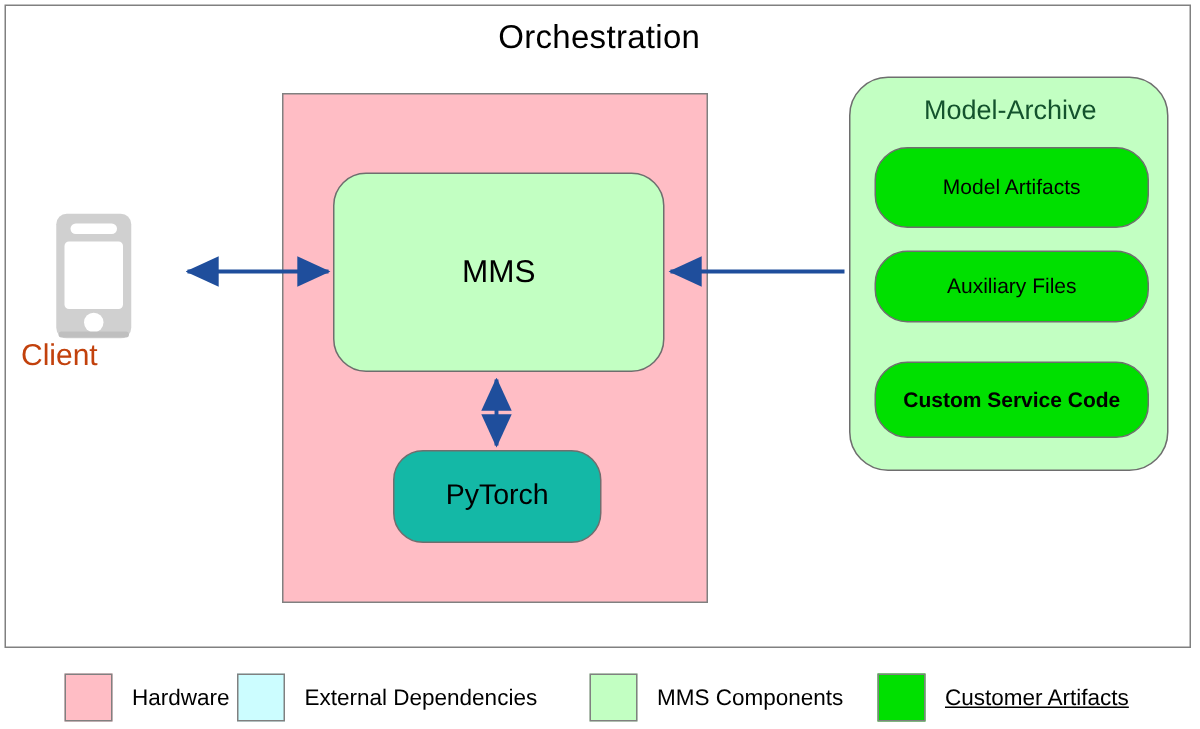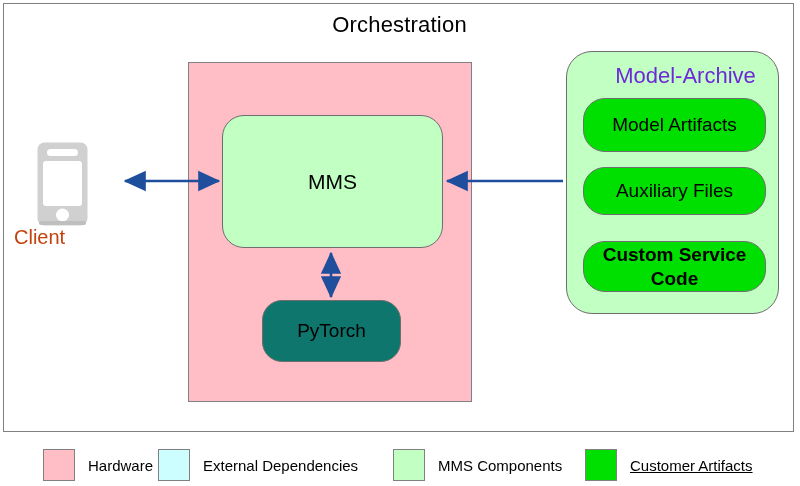--- a/index.html
+++ b/index.html
@@ -89,21 +89,21 @@
     border-radius: 13px;
   }
 
   
   .pytorch-box {
     position: absolute;
     left: 262px;
     top: 300px;
     width: 139px;
     height: 62px;
-    background: #0f766e;
+    background: #14b8a6;
     border: 1.5px solid #6e6e6e;
     border-radius: 20px;
     box-sizing: border-box;
   }
   .pytorch-label {
     position: absolute;
     left: 0;
     top: 0;
     width: 100%;
     height: 100%;
@@ -125,37 +125,36 @@
     border: 1.5px solid #6e6e6e;
     border-radius: 26px;
     box-sizing: border-box;
   }
   .archive-title {
     position: absolute;
     left: 0;
     top: 11px;
     width: 213px;
     text-align: center;
-    font-size: 22px;
-    color: #6d28d9;
-    margin-left: 12px;
+    font-size: 18px;
+    color: #14532d;
   }
   .artifact-pill {
     position: absolute;
     left: 583px;
     width: 183px;
     background: #00E000;
     border: 1.5px solid #6e6e6e;
     border-radius: 22px;
     box-sizing: border-box;
     display: flex;
     align-items: center;
     justify-content: center;
     text-align: center;
-    font-size: 19px;
+    font-size: 14px;
     color: #000000;
     line-height: 1.25;
   }
   .pill-0 { top: 98px;  height: 54px; }
   .pill-1 { top: 167px; height: 48px; }
   .pill-2 { top: 241px; height: 51px; font-weight: bold; }
 
   
   .phone {
     position: absolute;

